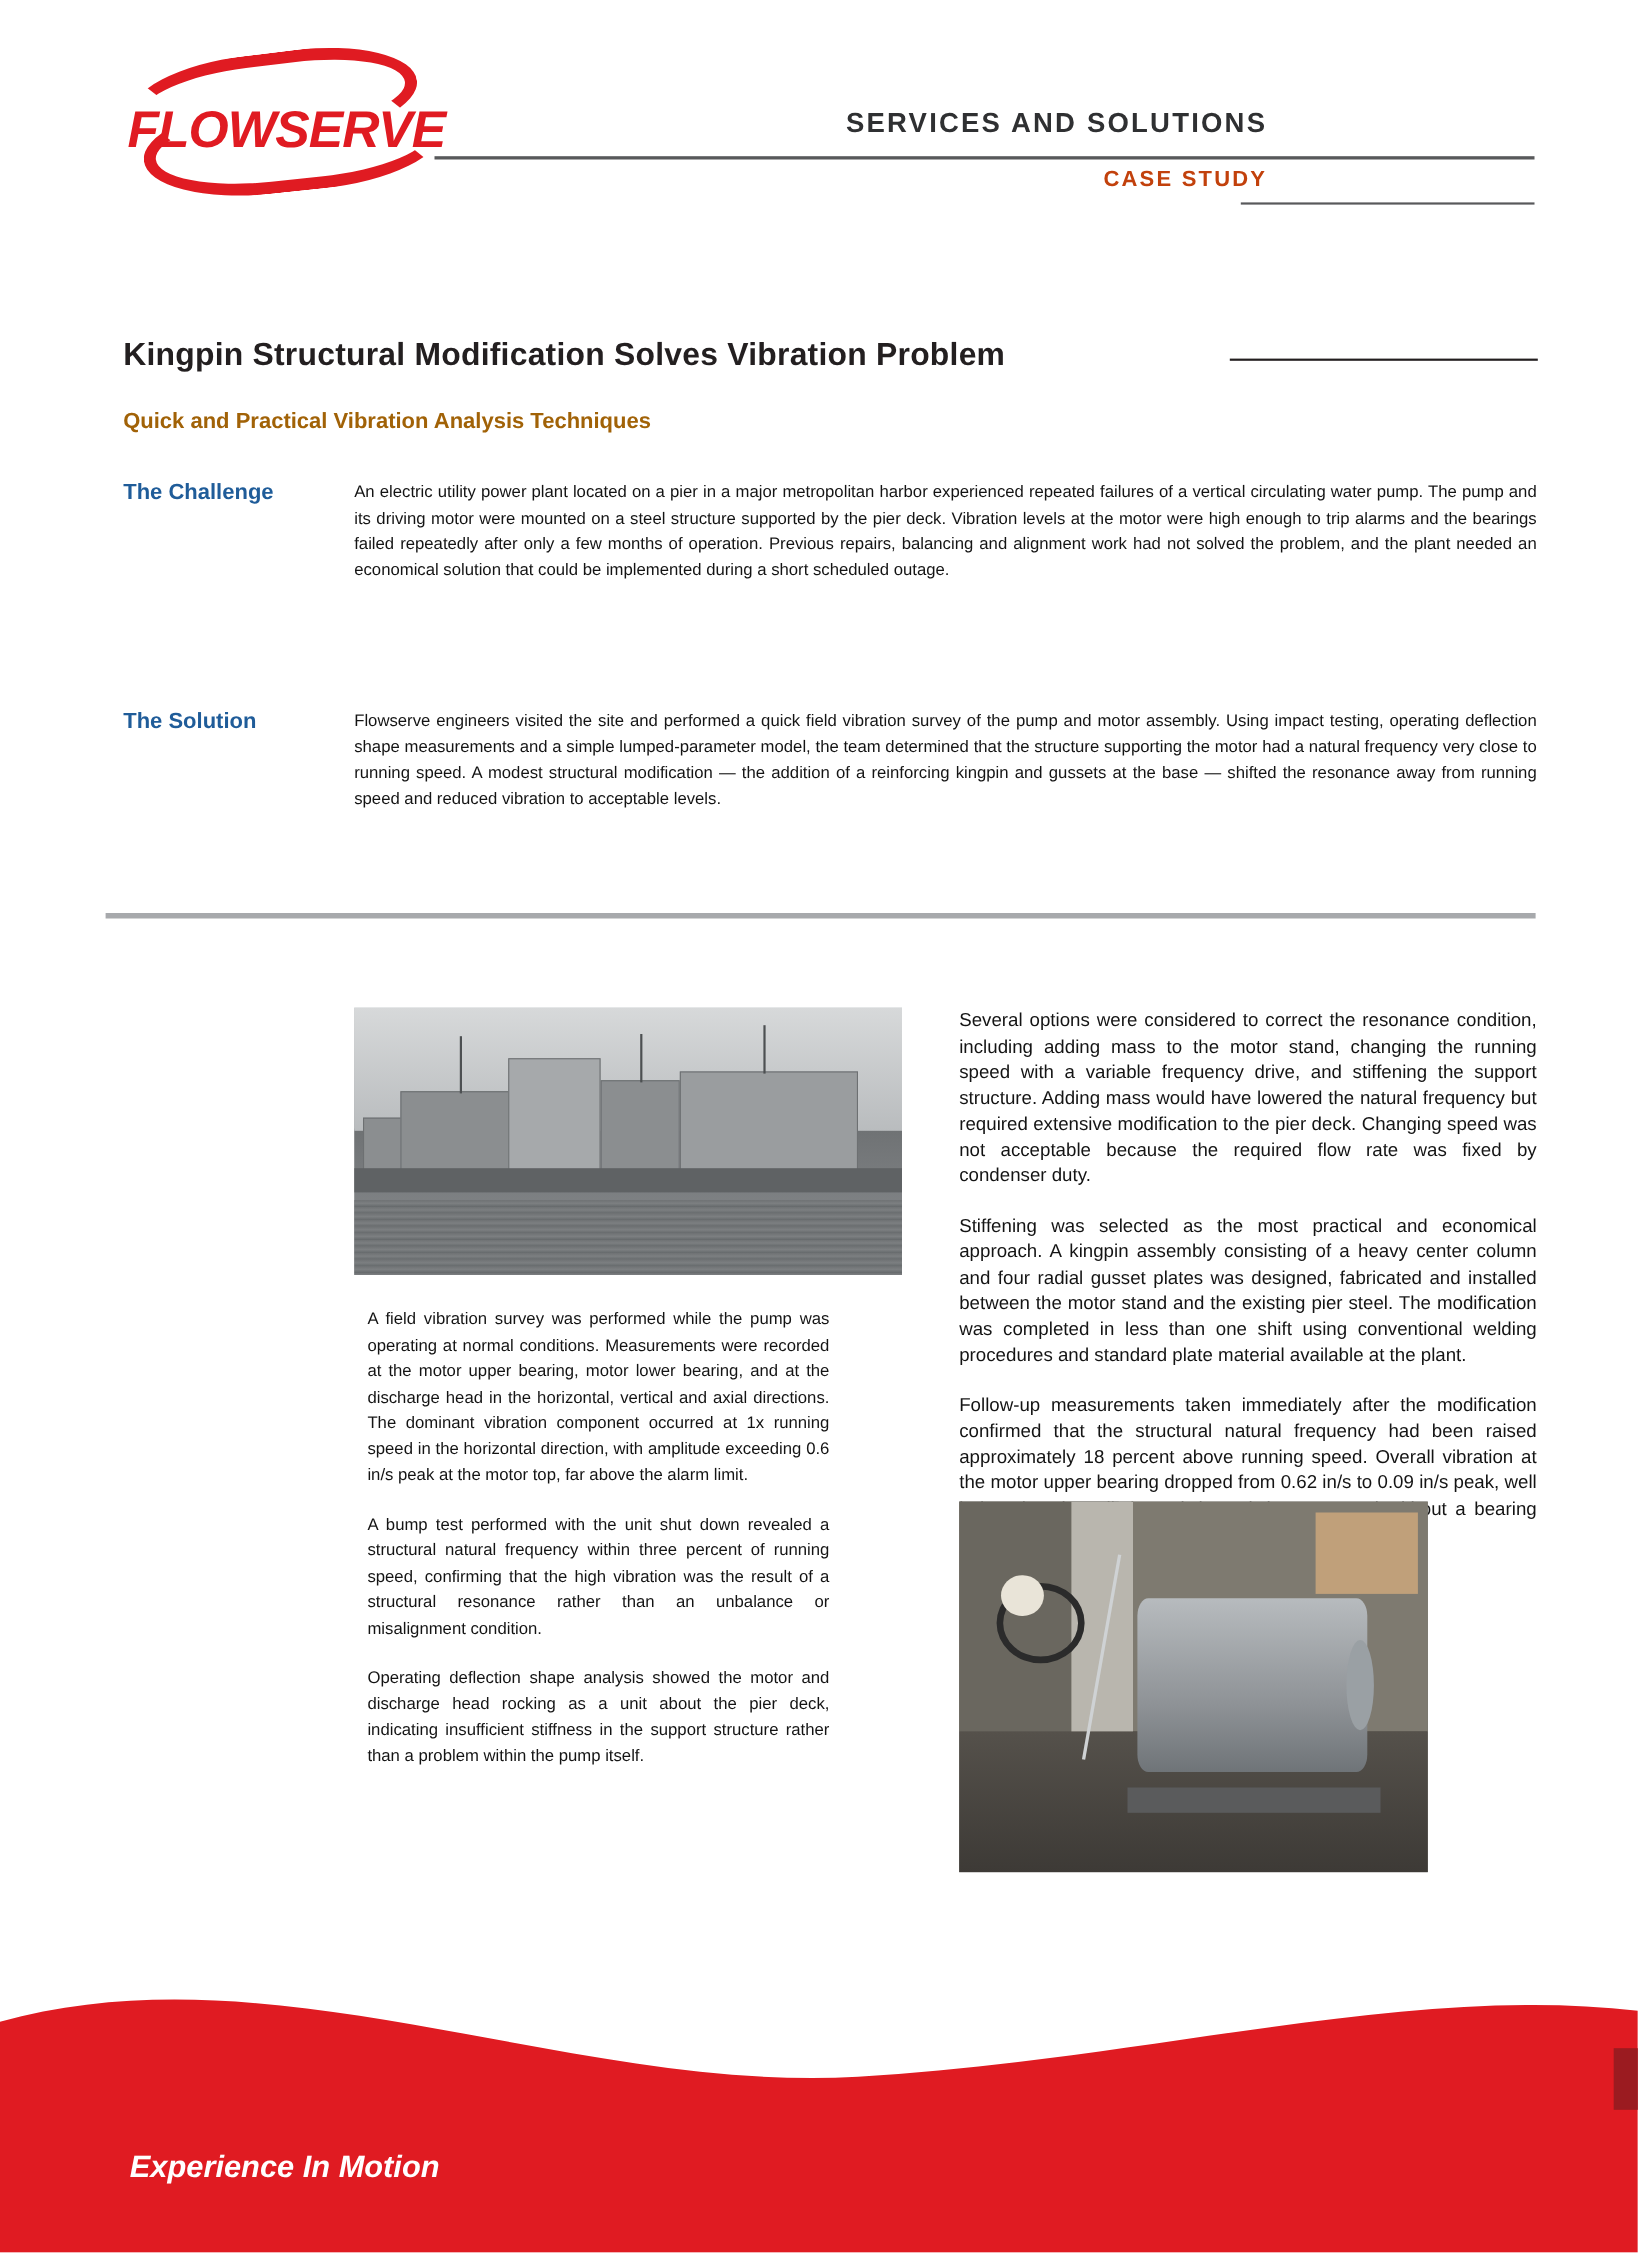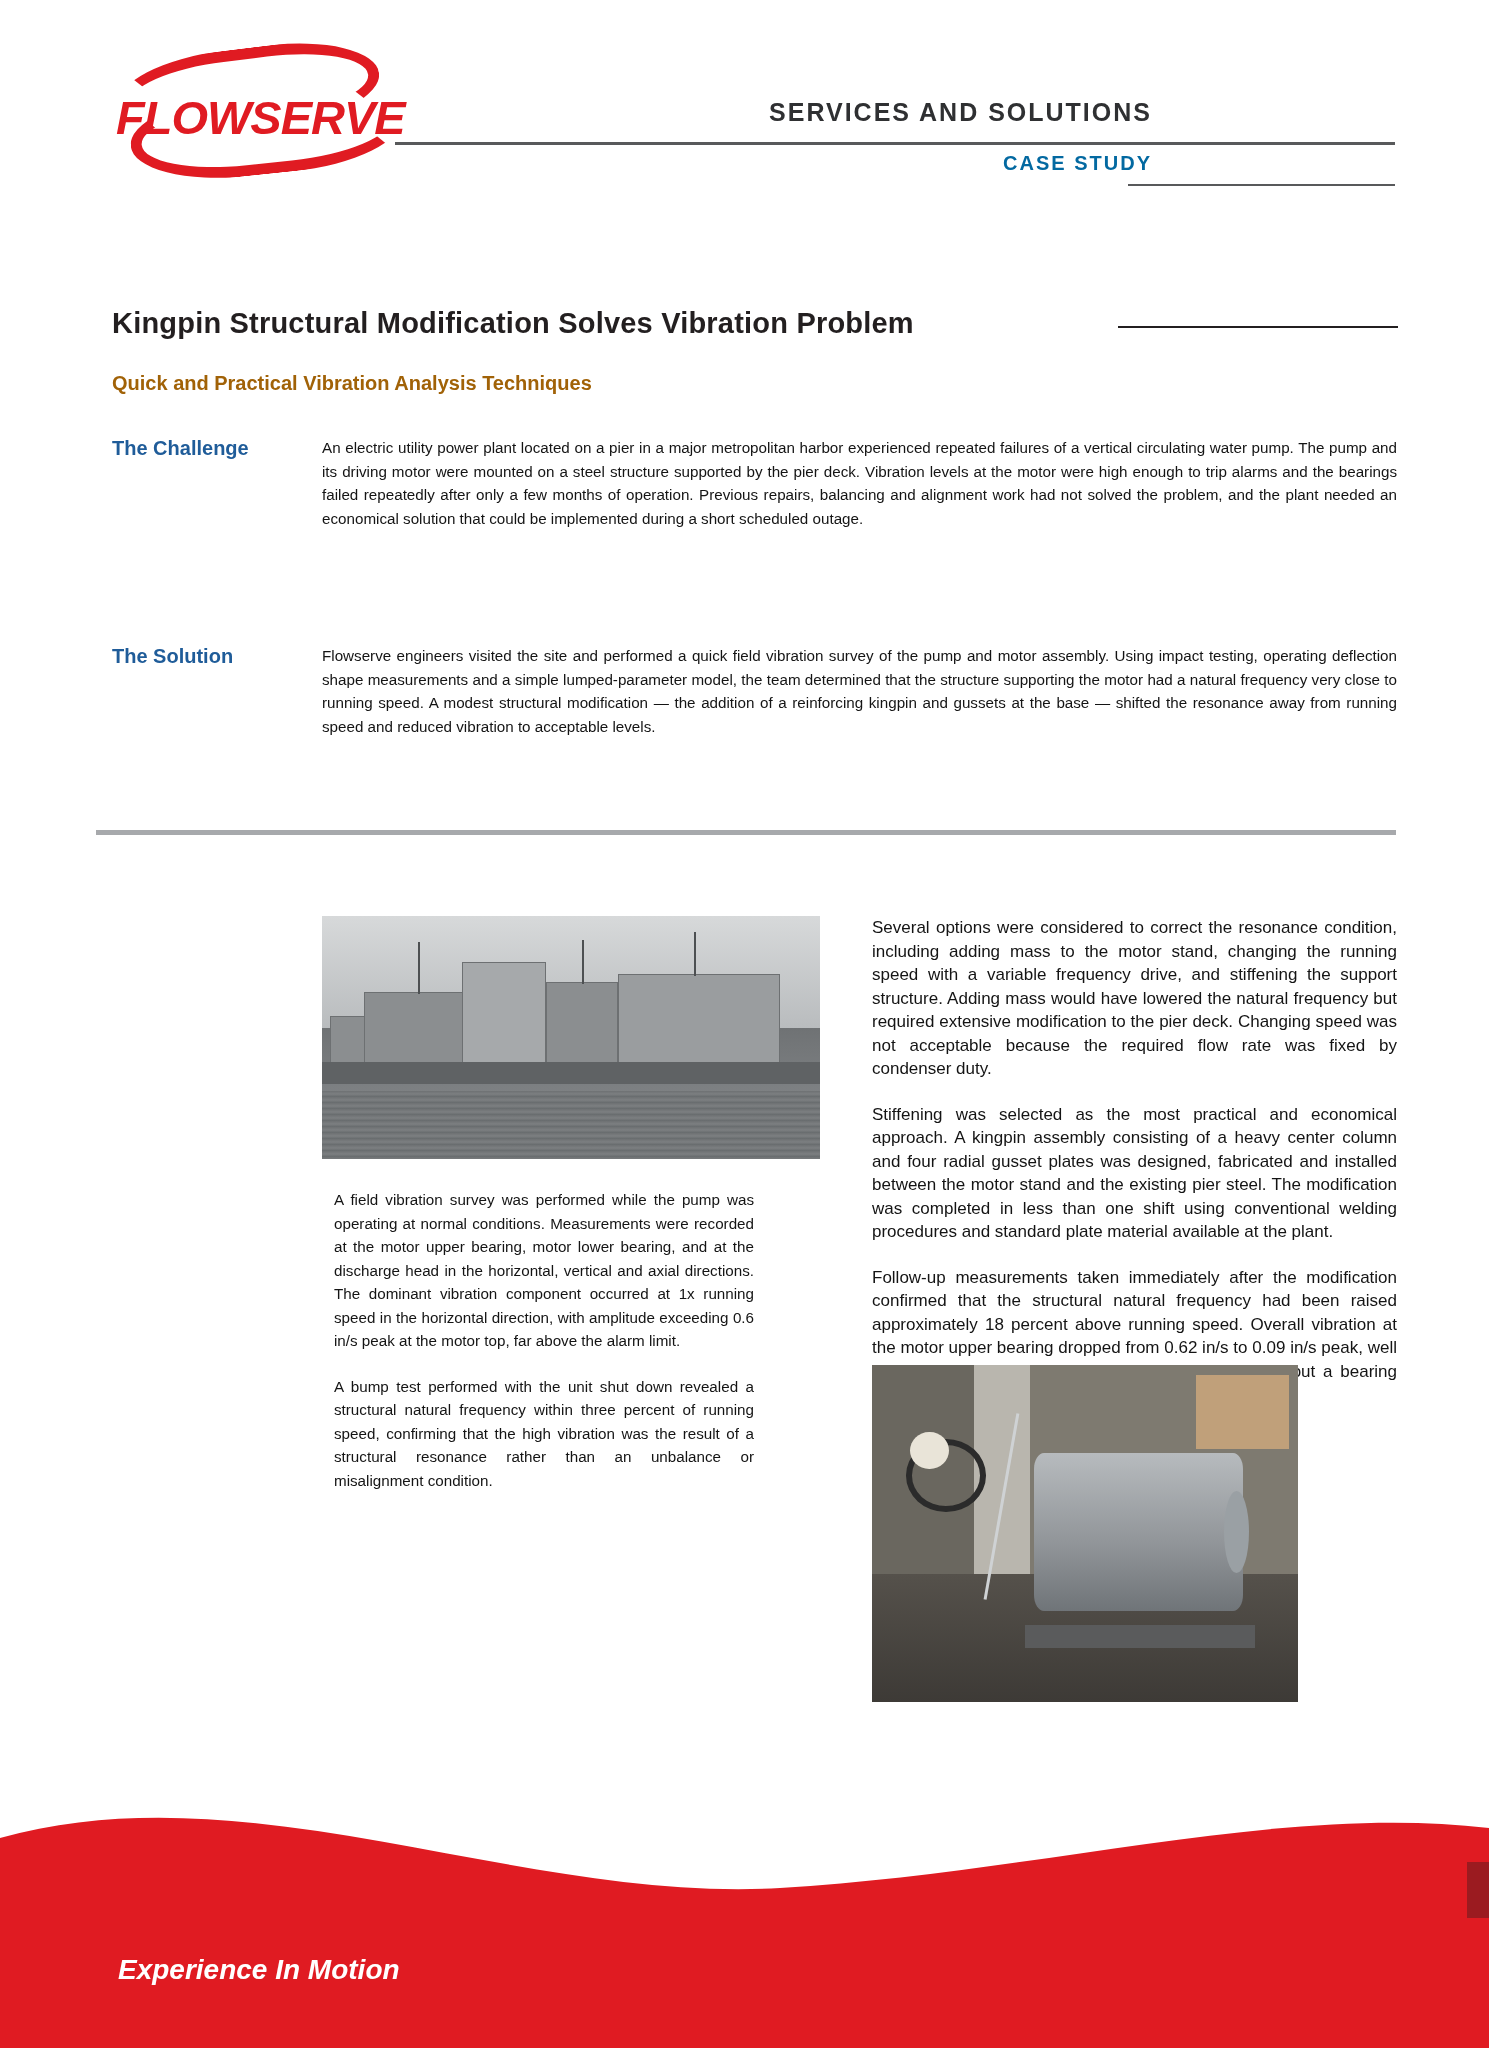--- a/index.html
+++ b/index.html
@@ -89,21 +89,21 @@
     text-transform: uppercase;
     filter: blur(0.4px);
   }
   .hdr-sub {
     position: absolute;
     right: 95px;
     top: 152px;
     font-size: 20px;
     font-weight: bold;
     letter-spacing: 2px;
-    color: #0369a1;
+    color: #c2410c;
     text-align: right;
     text-transform: uppercase;
     filter: blur(0.4px);
   }
 
   
   .doc-title {
     position: absolute;
     left: 112px;
     top: 307px;
@@ -308,20 +308,21 @@
   <div class="pb-mast m1"></div>
   <div class="pb-mast m2"></div>
   <div class="pb-mast m3"></div>
   <div class="pb-dock"></div>
   <div class="pb-water"></div>
 </div>
 
 <div class="col-left">
   <p>A field vibration survey was performed while the pump was operating at normal conditions. Measurements were recorded at the motor upper bearing, motor lower bearing, and at the discharge head in the horizontal, vertical and axial directions. The dominant vibration component occurred at 1x running speed in the horizontal direction, with amplitude exceeding 0.6 in/s peak at the motor top, far above the alarm limit.</p>
   <p>A bump test performed with the unit shut down revealed a structural natural frequency within three percent of running speed, confirming that the high vibration was the result of a structural resonance rather than an unbalance or misalignment condition.</p>
+  <p class="last">Operating deflection shape analysis showed the motor and discharge head rocking as a unit about the pier deck, indicating insufficient stiffness in the support structure rather than a problem within the pump itself.</p>
 </div>
 
 <div class="col-right">
   <p>Several options were considered to correct the resonance condition, including adding mass to the motor stand, changing the running speed with a variable frequency drive, and stiffening the support structure. Adding mass would have lowered the natural frequency but required extensive modification to the pier deck. Changing speed was not acceptable because the required flow rate was fixed by condenser duty.</p>
   <p>Stiffening was selected as the most practical and economical approach. A kingpin assembly consisting of a heavy center column and four radial gusset plates was designed, fabricated and installed between the motor stand and the existing pier steel. The modification was completed in less than one shift using conventional welding procedures and standard plate material available at the plant.</p>
   <p class="last">Follow-up measurements taken immediately after the modification confirmed that the structural natural frequency had been raised approximately 18 percent above running speed. Overall vibration at the motor upper bearing dropped from 0.62 in/s to 0.09 in/s peak, well below the alarm limit, and the unit has operated without a bearing failure since the repair.</p>
 </div>
 
 <div class="photo-pump">
   <div class="pp-wall"></div>

